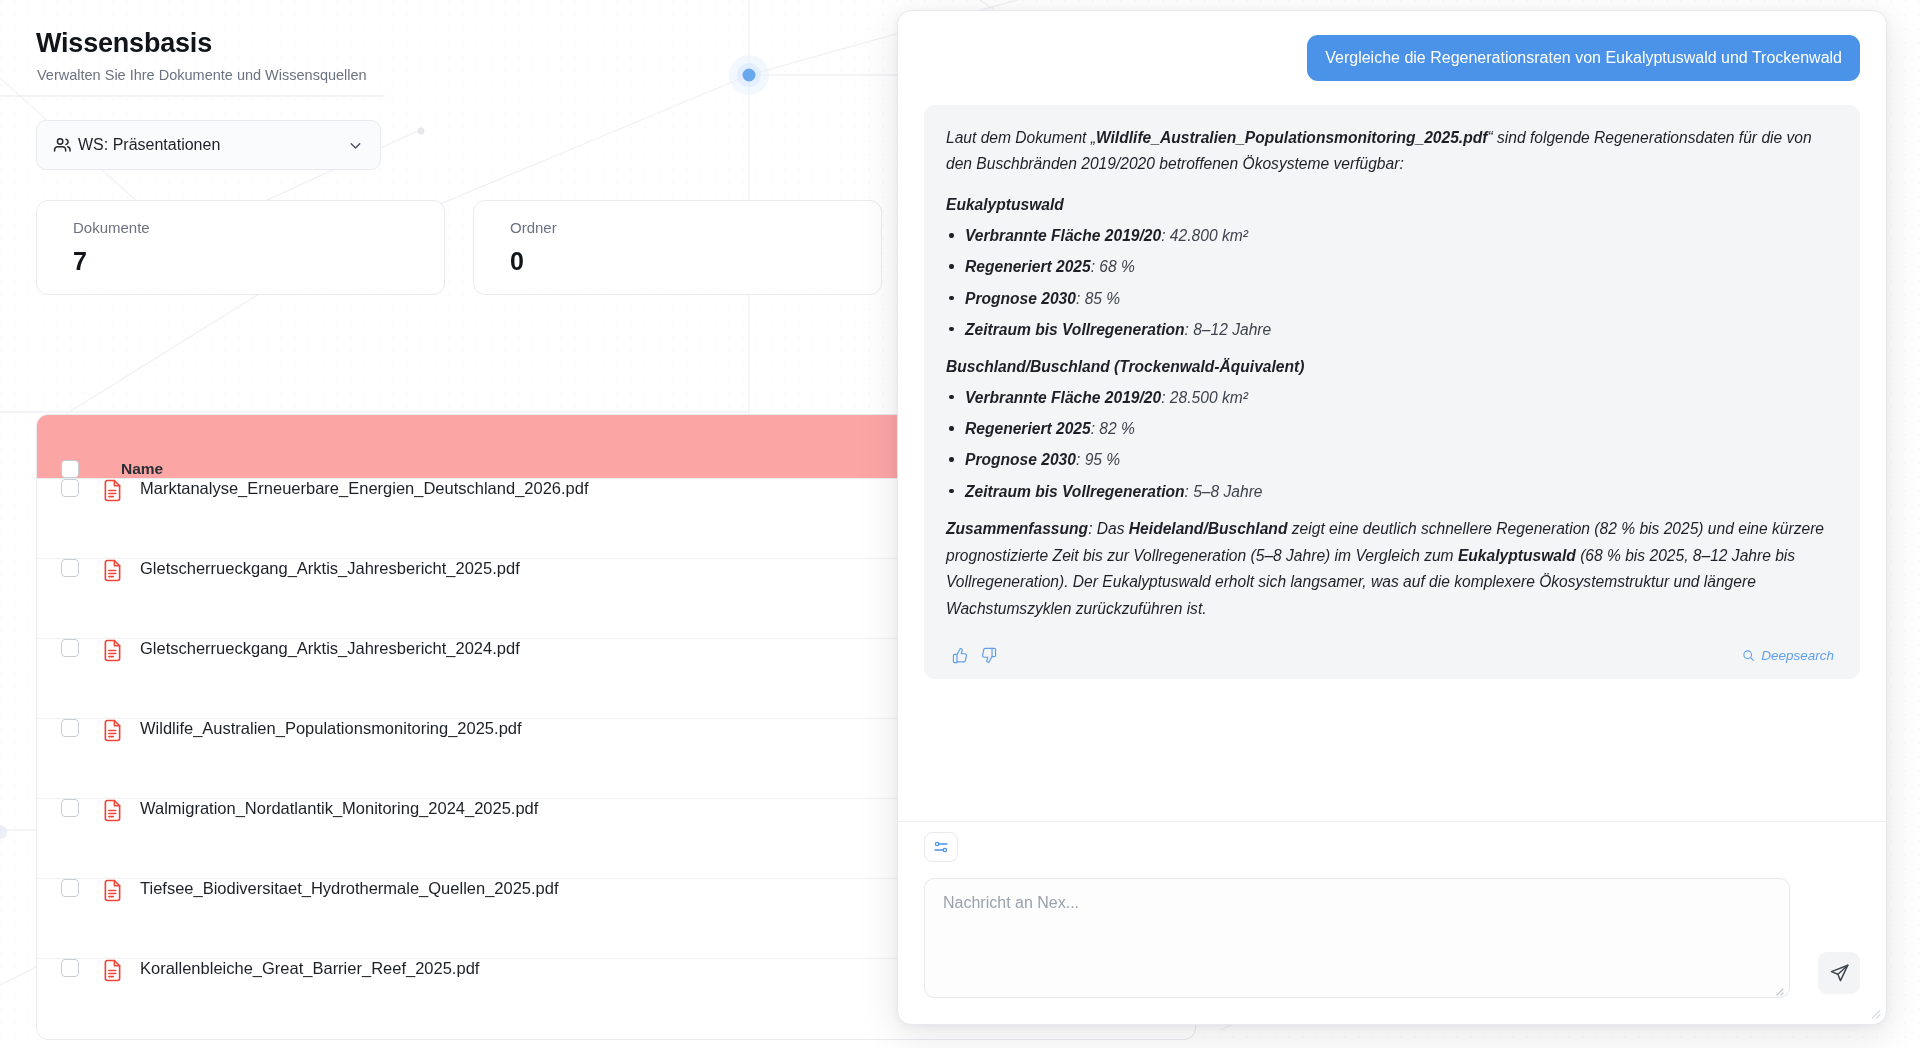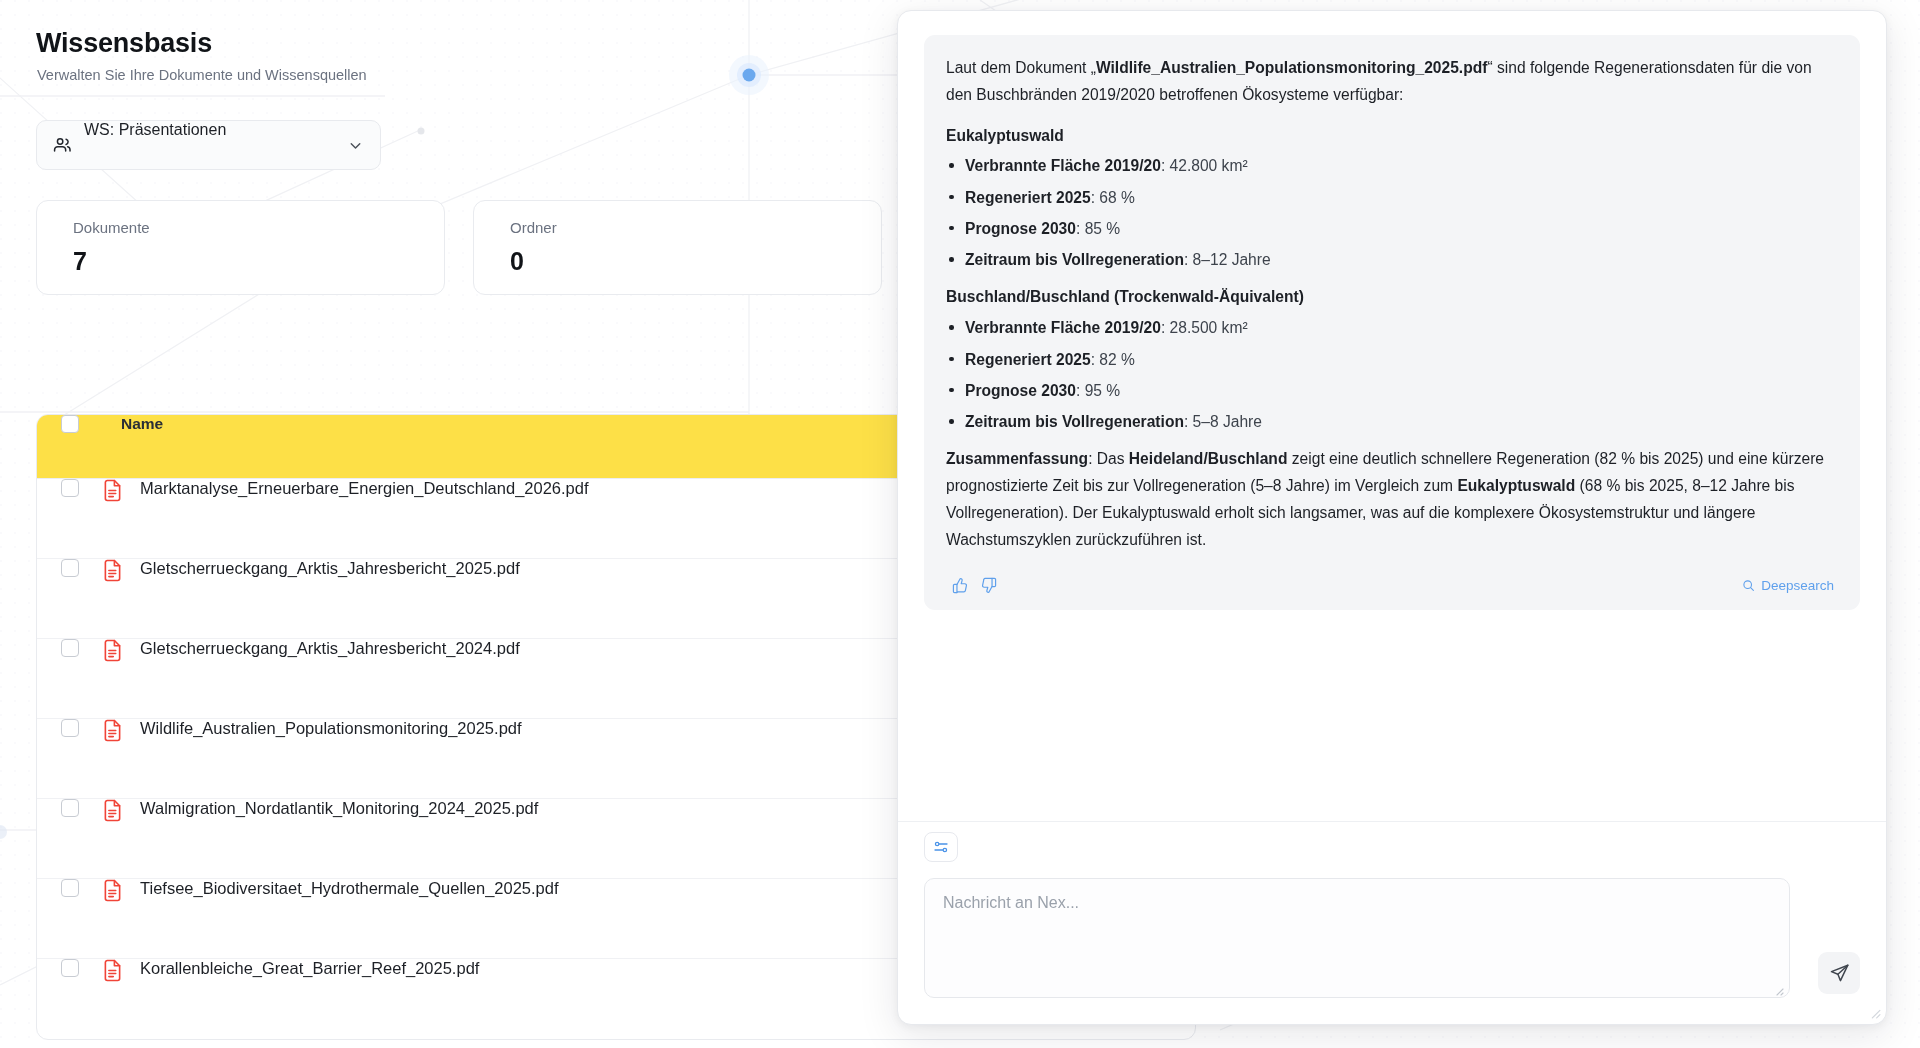--- a/index.html
+++ b/index.html
@@ -49,21 +49,22 @@
 
   
   .ws-select {
     position: absolute;
     left: 36px; top: 120px;
     width: 345px; height: 50px;
     border: 1px solid #e8eaee;
     border-radius: 10px;
     background: #fafbfc;
     display: flex;
-    gap: 12px;
+    align-items: center;
+    gap: 6px;
     padding: 0 16px;
     cursor: pointer;
   }
   .ws-select .ws-label {
     flex: 1;
     font-size: 16px;
     color: #1d2026;
     white-space: nowrap;
   }
   .icon { display: inline-flex; align-items: center; justify-content: center; }
@@ -87,24 +88,24 @@
   .doc-table {
     position: absolute;
     left: 36px; top: 414px;
     width: 1160px;
     border: 1px solid #e9ebef;
     border-radius: 12px;
     background: #ffffff;
     overflow: hidden;
   }
   .doc-head {
-    display: flex; align-items: flex-start;
+    display: flex; align-items: flex-end;
     height: 64px;
     padding: 0 24px;
-    background: #fde047;
+    background: #fca5a5;
     border-bottom: 1px solid #eceef1;
   }
   .doc-head .col-name {
     margin-left: 42px;
     font-size: 15.5px;
     font-weight: 600;
     color: #2a2f36;
   }
   .doc-row {
     display: flex; align-items: flex-start;
@@ -184,20 +185,21 @@
     padding: 12px 18px;
     border-radius: 11px;
     max-width: 660px;
   }
 
   .ai-bubble {
     background: #f4f5f7;
     border-radius: 11px;
     padding: 20px 22px 10px 22px;
     color: #1d2026;
+    font-style: italic;
   }
   .ai-bubble p {
     font-size: 15.6px;
     line-height: 1.72;
     margin-bottom: 14px;
   }
   .ai-bubble p:last-of-type { margin-bottom: 0; }
   .ai-bubble h4 {
     font-size: 15.6px;
     font-weight: 700;
@@ -477,20 +479,23 @@
       <span class="fname">Korallenbleiche_Great_Barrier_Reef_2025.pdf</span>
     </div>
   </div>
 </div>
 
 <div class="chat-panel">
 
 
   <div class="chat-body">
 
+    <div class="user-row">
+      <div class="user-bubble">Vergleiche die Regenerationsraten von Eukalyptuswald und Trockenwald</div>
+    </div>
 
     <div class="ai-bubble">
 
       <p><span>Laut dem Dokument „</span><b>Wildlife_Australien_Populationsmonitoring_2025.pdf</b><span>“ sind folgende Regenerationsdaten für die von den Buschbränden 2019/2020 betroffenen Ökosysteme verfügbar:</span></p>
 
       <h4>Eukalyptuswald</h4>
       <ul>
         <li><b>Verbrannte Fläche 2019/20</b><span class="val">: </span><span class="val">42.800 km²</span></li>
         <li><b>Regeneriert 2025</b><span class="val">: </span><span class="val">68 %</span></li>
         <li><b>Prognose 2030</b><span class="val">: </span><span class="val">85 %</span></li>

